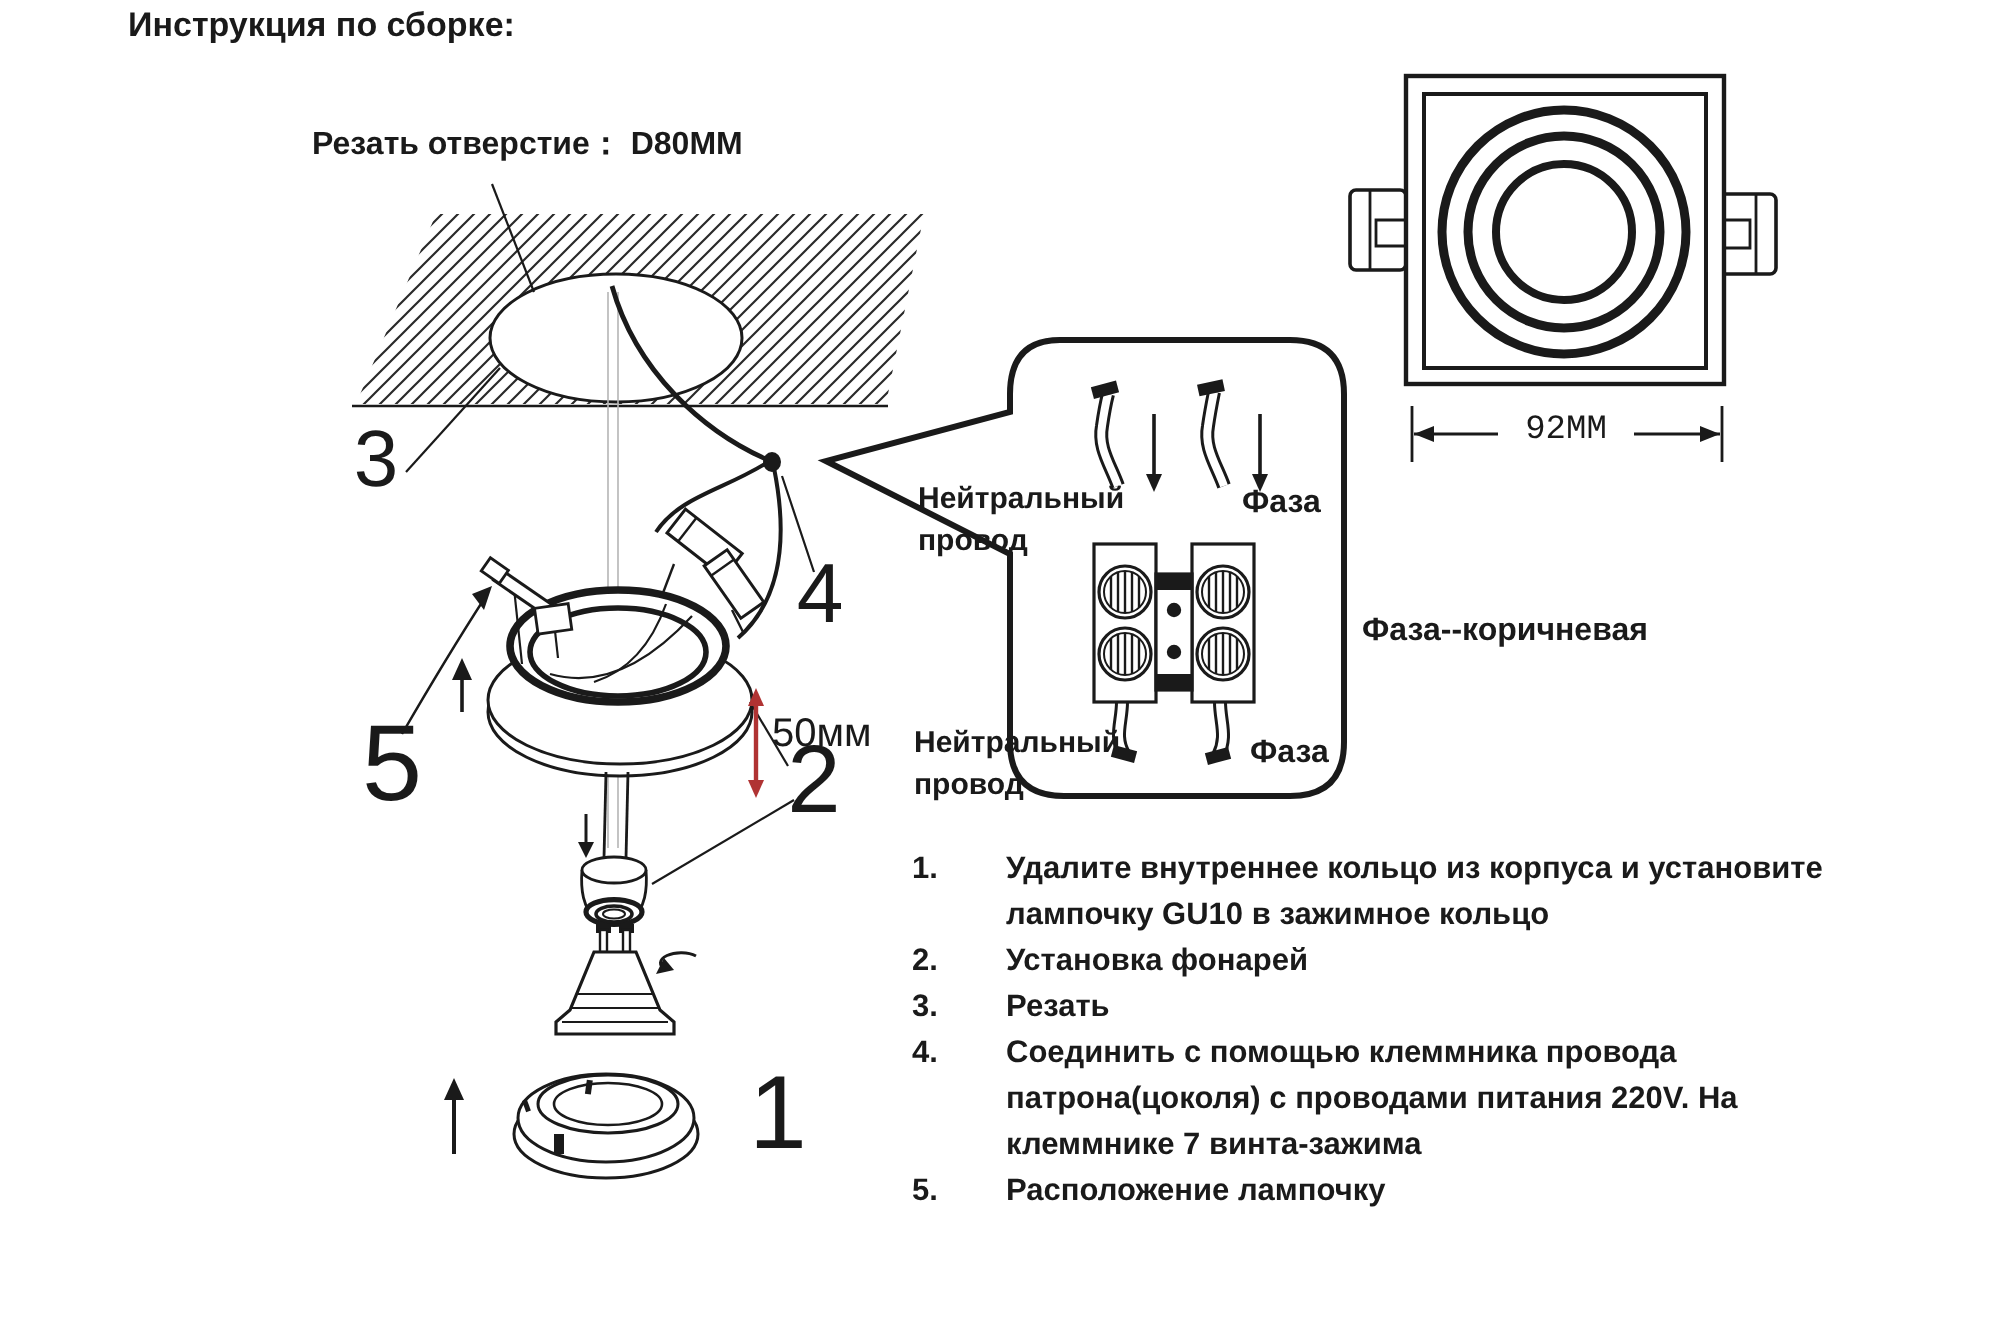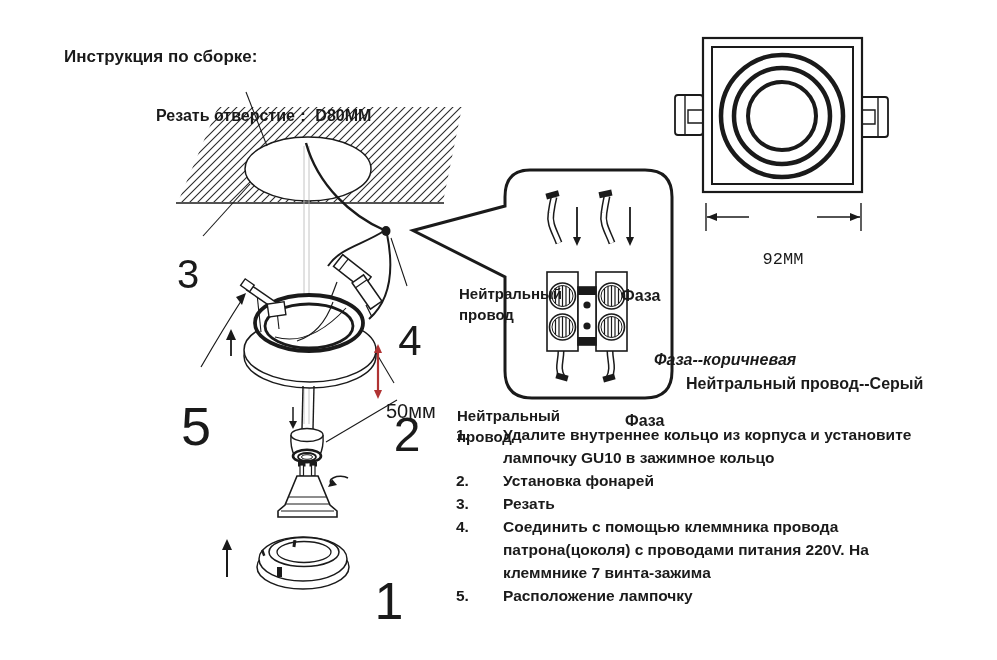--- a/index.html
+++ b/index.html
@@ -1,19 +1,19 @@
 <!DOCTYPE html>
 <html><head>
 <meta charset="utf-8">
 <style>
   html,body{margin:0;padding:0;background:#fff;}
   #stage{position:relative;width:997px;height:660px;background:#ffffff;overflow:hidden;
          font-family:"Liberation Sans",sans-serif;color:#1a1a1a;}
   svg.art{position:absolute;left:0;top:0;z-index:1;pointer-events:none;}
-  .t{position:absolute;z-index:2;color:#1a1a1a;white-space:pre-line;margin-top:44px;}
+  .t{position:absolute;z-index:2;color:#1a1a1a;white-space:pre-line;}
   .b{font-weight:700;}
   .num{font-weight:400;line-height:1;text-align:center;}
   .steps{position:absolute;z-index:2;left:456px;top:423px;width:486px;
          font-size:15.5px;font-weight:700;line-height:23px;}
   .step{display:flex;}
   .step .n{width:47px;flex:0 0 47px;}
   .step .x{flex:1;white-space:pre-line;}
   .watermark{color:#c9c9c9;font-size:27px;letter-spacing:0.5px;}
 </style>
 </head>
@@ -202,22 +202,21 @@
 
   <div class="t" style="left:386px;top:356px;font-size:20px;">50мм</div>
 
   <div class="t b" style="left:459px;top:239px;font-size:15px;line-height:21px;">Нейтральный
 провод</div>
   <div class="t b" style="left:621px;top:243px;font-size:16px;">Фаза</div>
   <div class="t b" style="left:457px;top:361px;font-size:15px;line-height:21px;">Нейтральный
 провод</div>
   <div class="t b" style="left:625px;top:368px;font-size:16px;">Фаза</div>
 
-  <div class="t b" style="left:654px;top:307px;font-size:16px;font-style:italic;">Фаза--коричневая</div>
-  <div class="t b" style="left:686px;top:331px;font-size:16px;">Нейтральный провод--Серый</div>
+  <div class="t b" style="left:681px;top:307px;font-size:16px;">Фаза--коричневая</div>
 
   <div class="t" style="left:751px;top:206px;width:64px;text-align:center;font-size:17px;font-family:Liberation Mono, monospace;">92MM</div>
 
   <div class="steps">
     <div class="step">
       <div class="n">1.</div>
       <div class="x">Удалите внутреннее кольцо из корпуса и установите
 лампочку GU10 в зажимное кольцо</div>
     </div>
     <div class="step">

